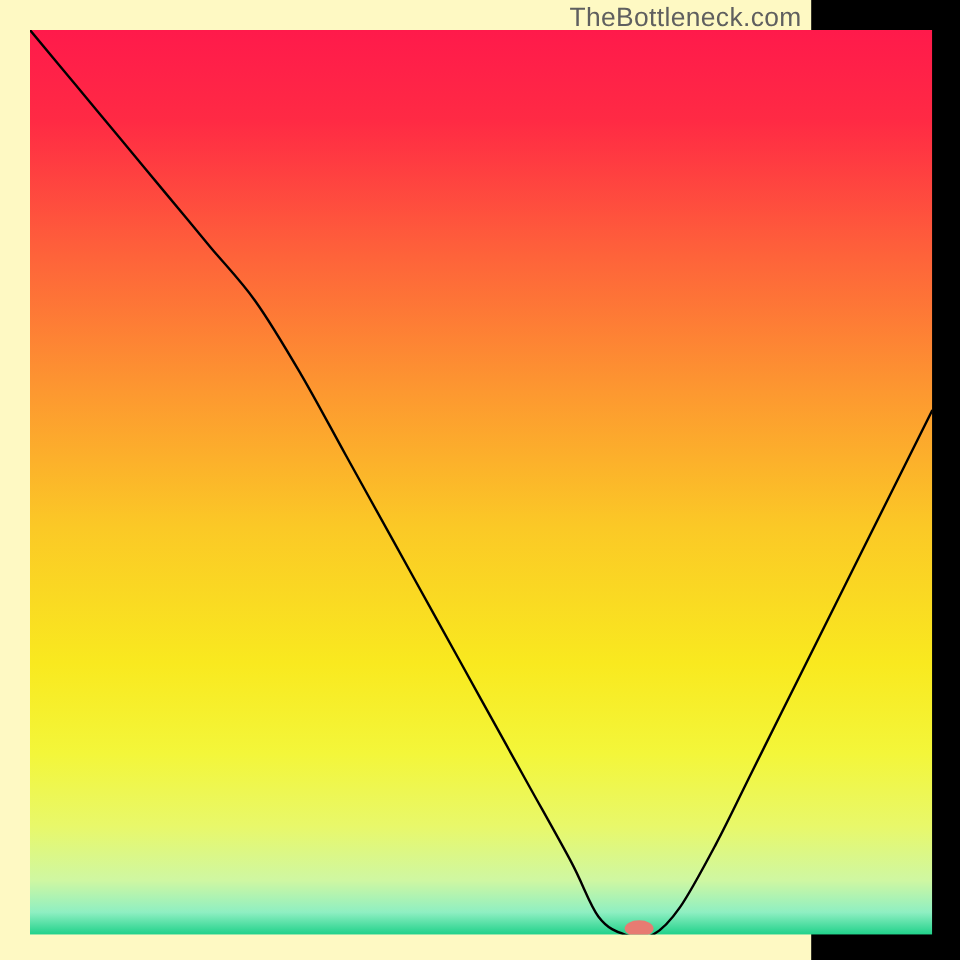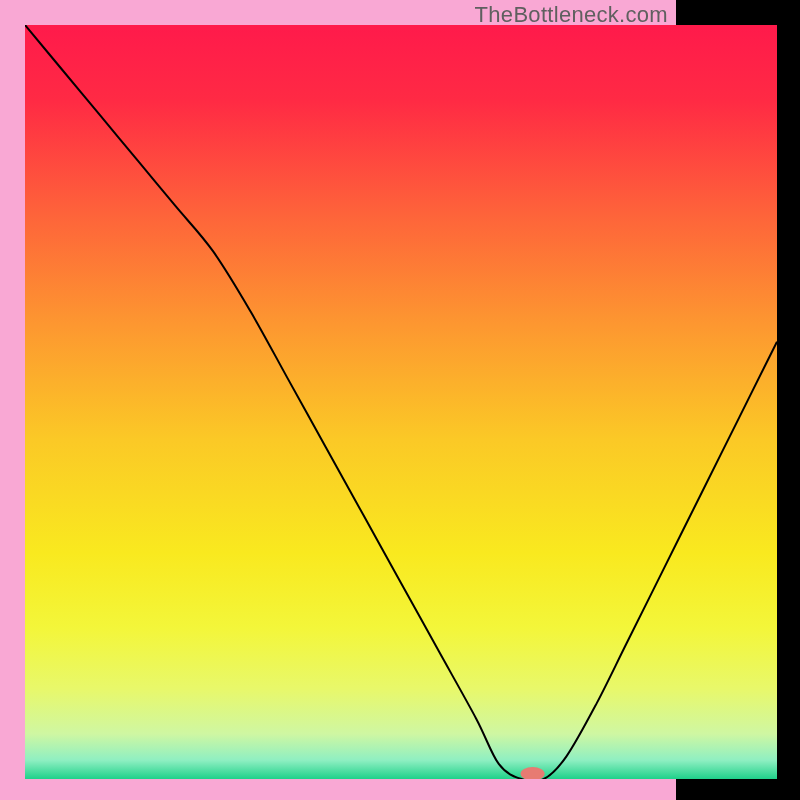--- a/index.html
+++ b/index.html
@@ -8,21 +8,21 @@
     width: 800px;
     height: 800px;
     background: #000;
     overflow: hidden;
     font-family: Arial, Helvetica, sans-serif;
   }
   .frame {
     position: relative;
     width: 676px;
     height: 800px;
-    background: #f9a8d4;
+    background: #fef9c3;
   }
   .watermark {
     position: absolute;
     top: 2px;
     right: 8px;
     color: #5f5f5f;
     font-size: 22px;
     font-weight: 500;
     letter-spacing: 0.3px;
     z-index: 10;

